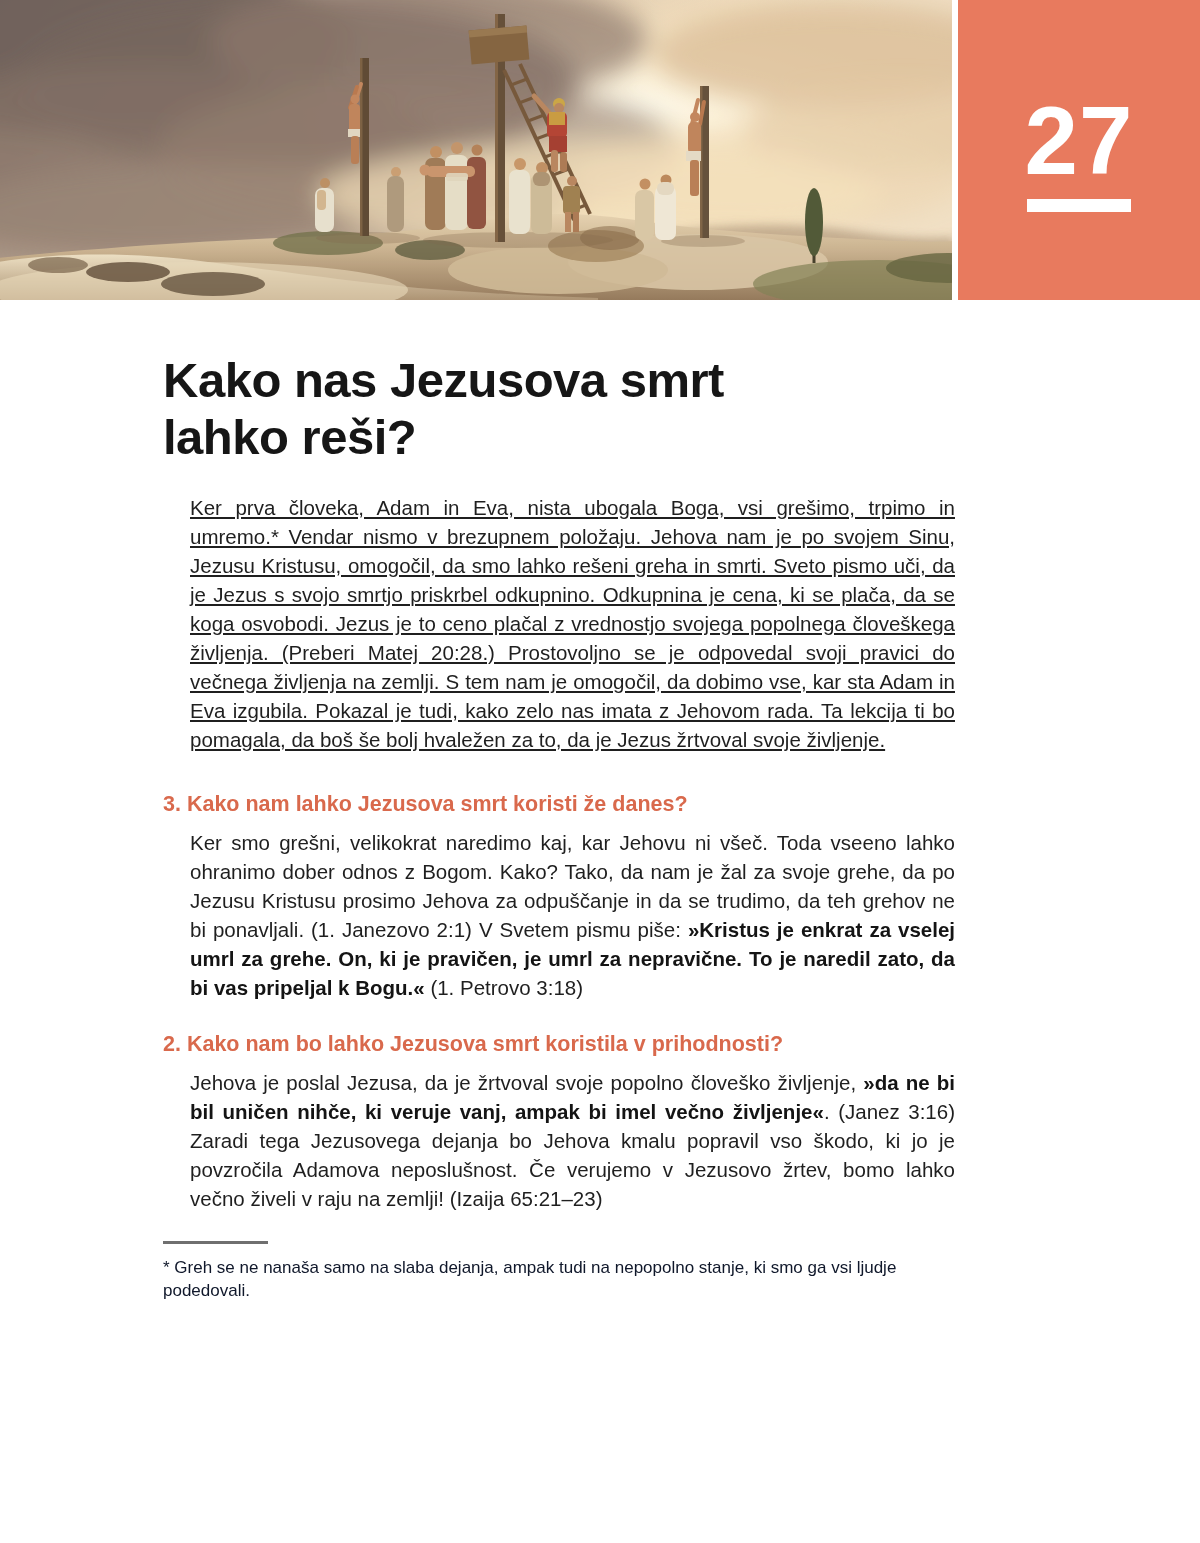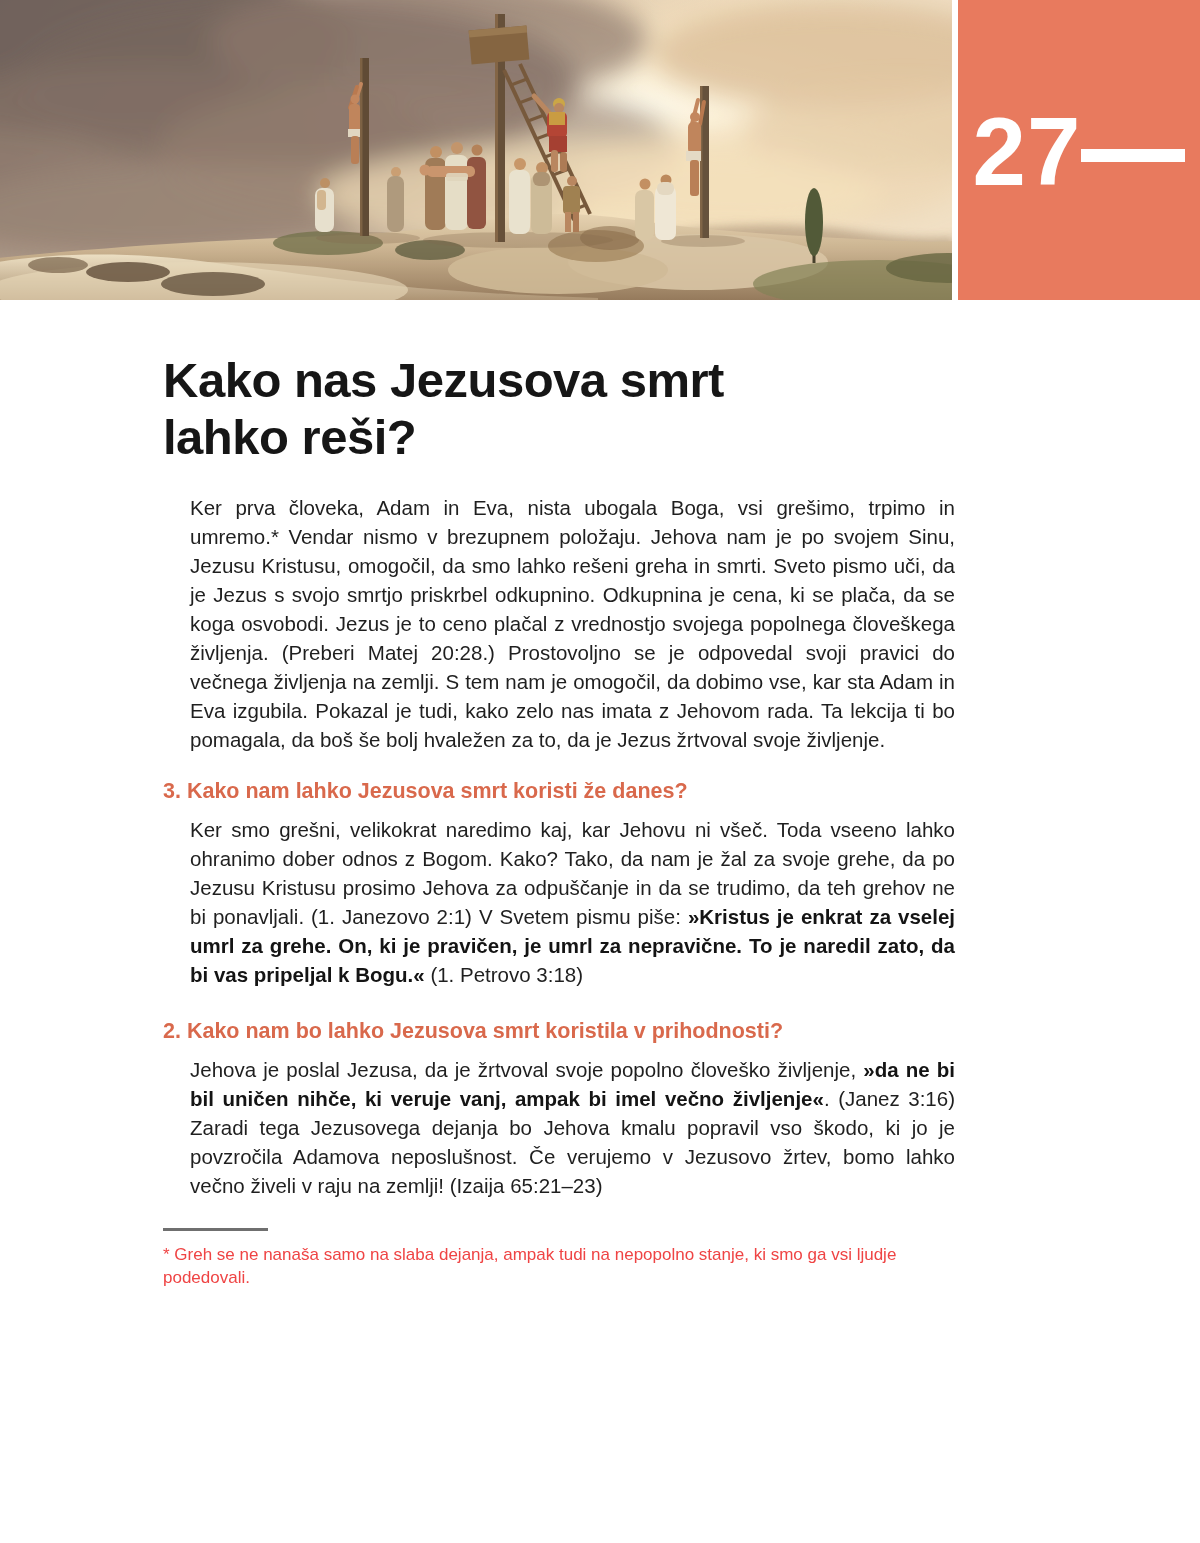--- a/index.html
+++ b/index.html
@@ -12,53 +12,53 @@
     color:#1f1f1f;
   }
   
   .hero{display:flex;height:300px;width:1200px;}
   .hero-image{width:952px;height:300px;overflow:hidden;flex:0 0 auto;}
   .hero-image svg{display:block;width:100%;height:100%;}
   .hero-gap{width:6px;flex:0 0 auto;background:#ffffff;}
   .lesson-badge{
     flex:1 1 auto;height:300px;
     background:var(--accent,#e87a5e);
-    display:flex;flex-direction:row;align-items:center;justify-content:center;
+    display:flex;flex-direction:column;align-items:center;justify-content:center;
   }
   .lesson-number{
     color:#ffffff;font-size:96px;font-weight:bold;line-height:1;
     letter-spacing:1px;margin-top:4px;
   }
   .lesson-underline{width:104px;height:13px;background:#ffffff;margin-top:10px;}
   
   .content{padding:0 245px 0 163px;}
   h1.title{
     margin:52px 0 26px 0;
     font-size:49px;line-height:1.17;font-weight:bold;color:#161616;
     letter-spacing:-0.5px;
   }
   .para{
     margin:0 0 0 27px;
     font-size:20.5px;line-height:29px;
     text-align:justify;
     color:#1f1f1f;
   }
   .para b{font-weight:bold;color:#141414;}
-  .intro{margin-bottom:23px;}
+  .intro{margin-bottom:36px;text-decoration:underline;}
   .question{
     margin:0 0 10px 0;
     font-size:21.5px;line-height:28px;font-weight:bold;
     color:var(--heading,#d9694c);
   }
   section.lesson-section{margin-bottom:28px;}
   
   .footnote-area{margin-top:16px;}
   .footnote-rule{width:105px;height:3px;background:#6f6f6f;margin:0 0 12px 0;}
   .footnote{
-    margin:0;font-size:17px;line-height:23.5px;color:#ef4444;text-align:left;
+    margin:0;font-size:17px;line-height:23.5px;color:#0f172a;text-align:left;
     max-width:810px;
   }
 </style>
 </head>
 <body>
 
 <div class="page">
 
   <header class="hero">
     <div class="hero-image">

